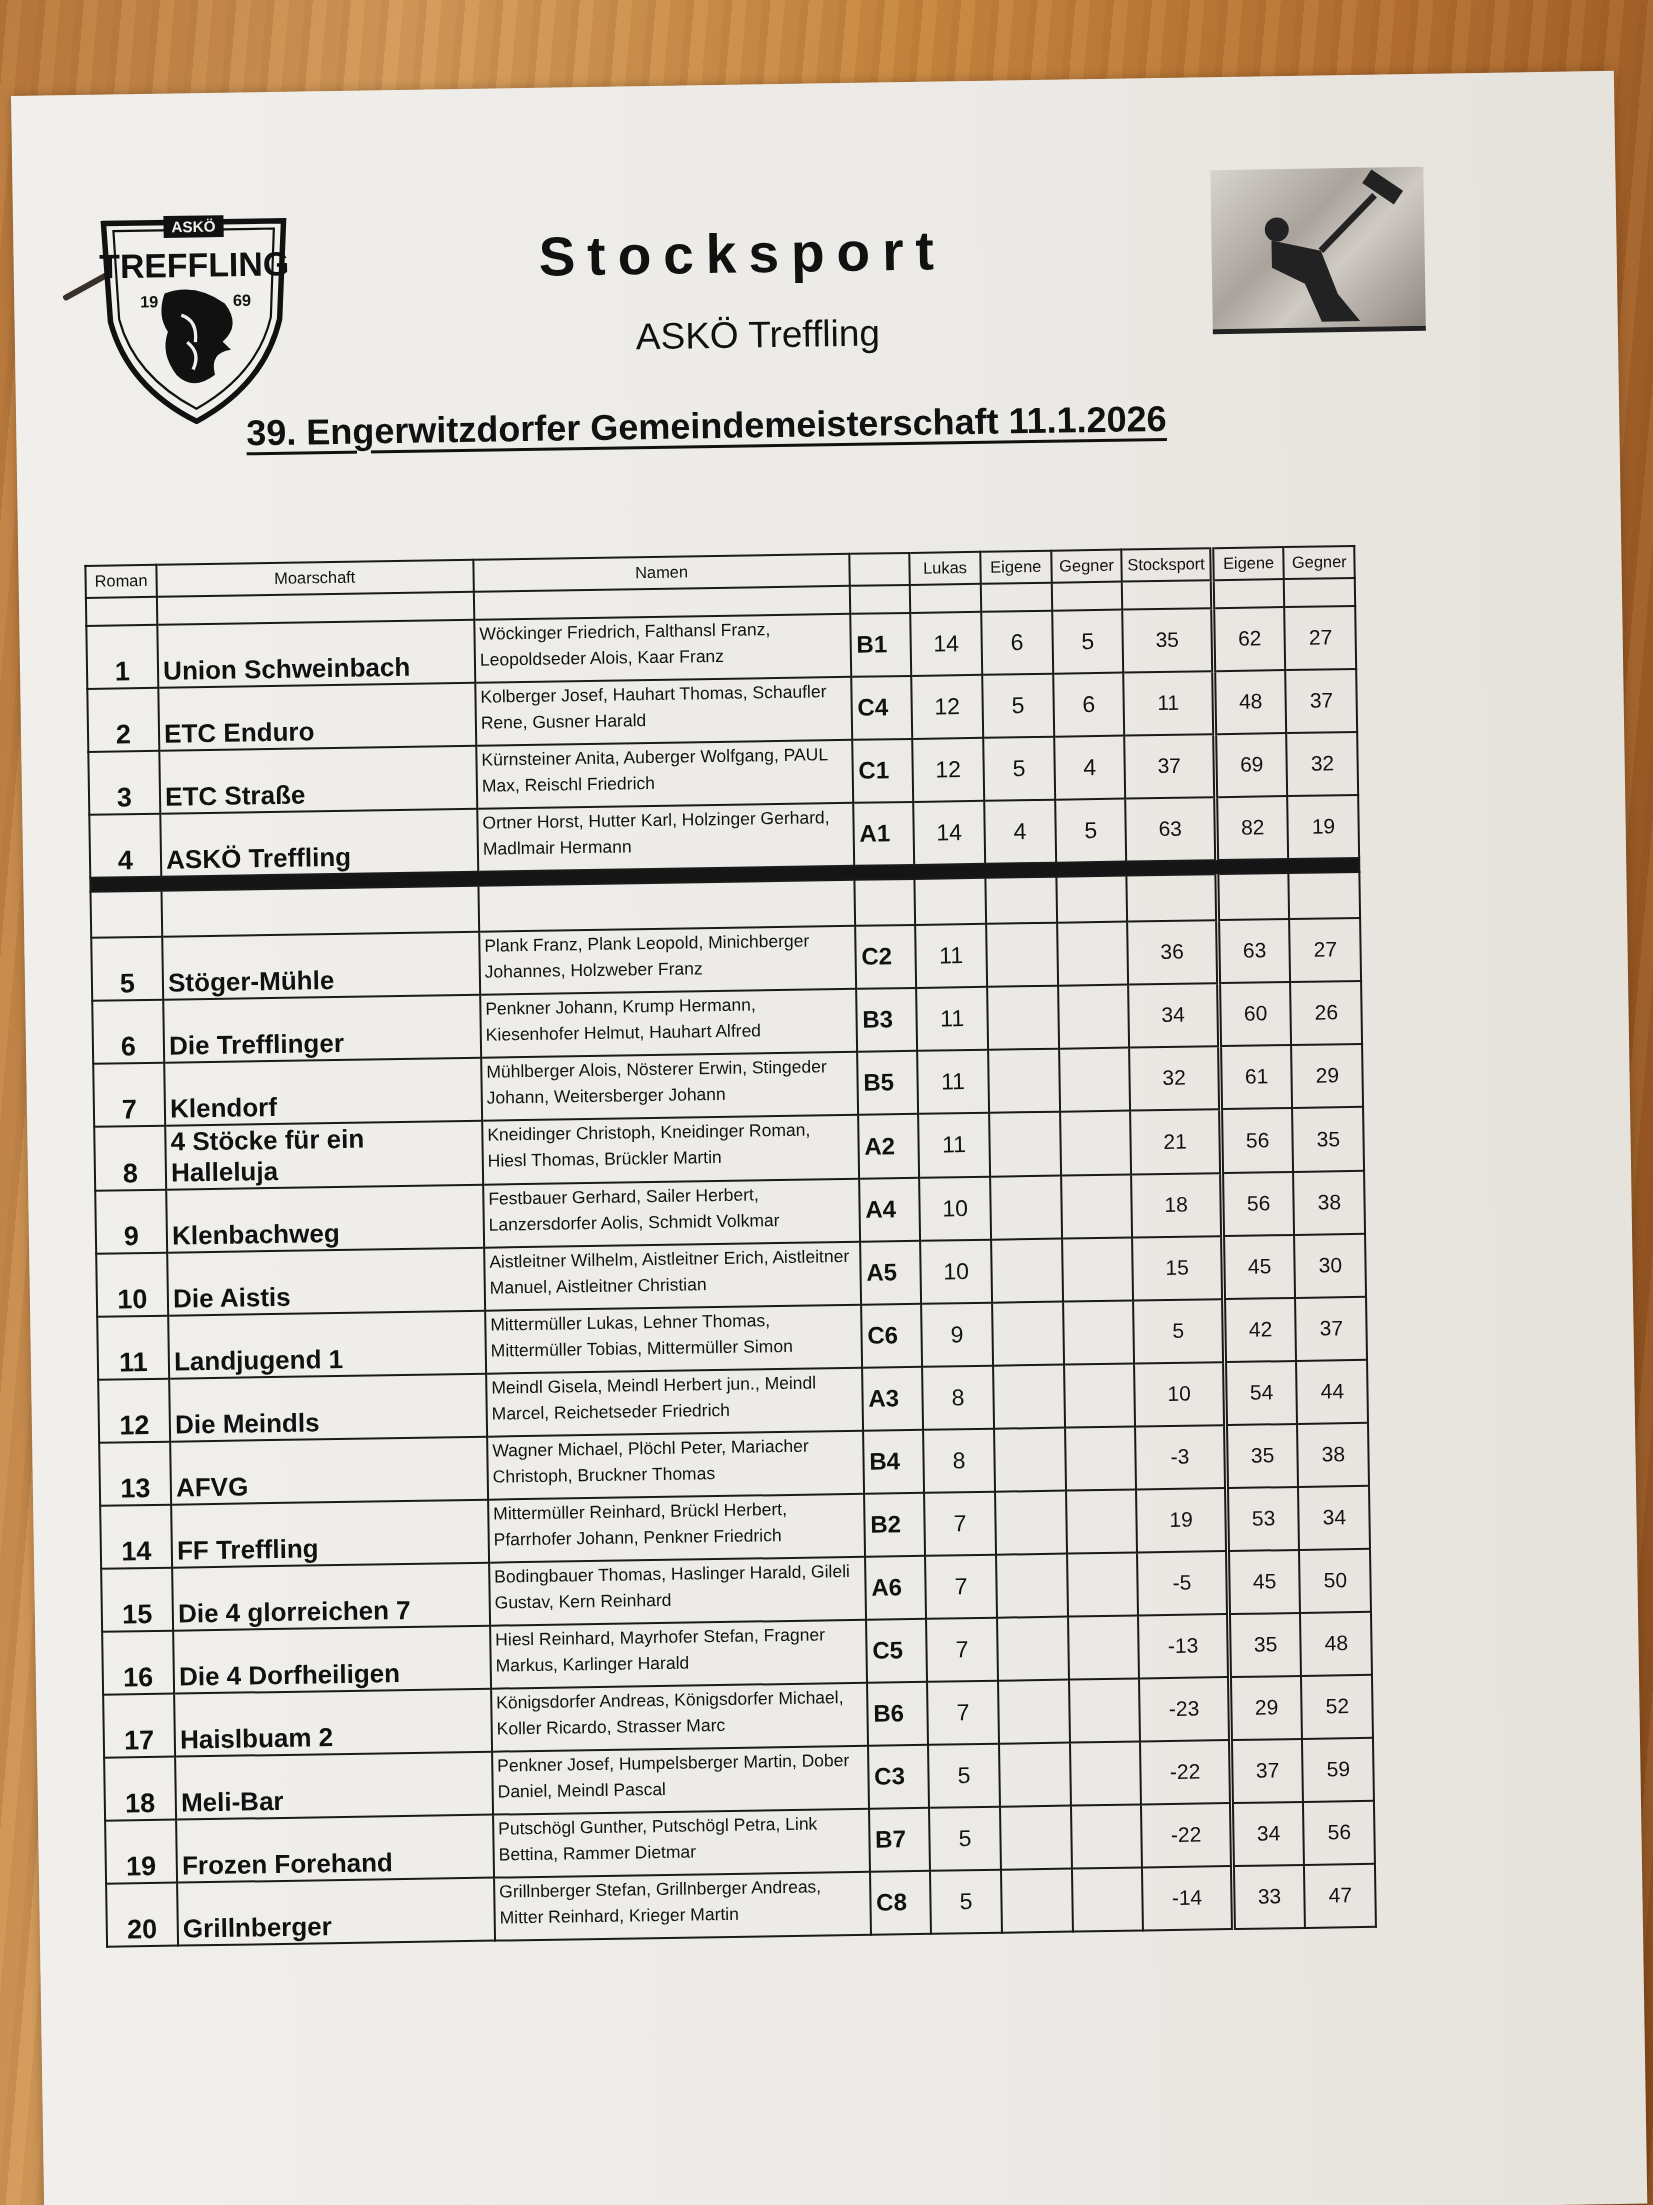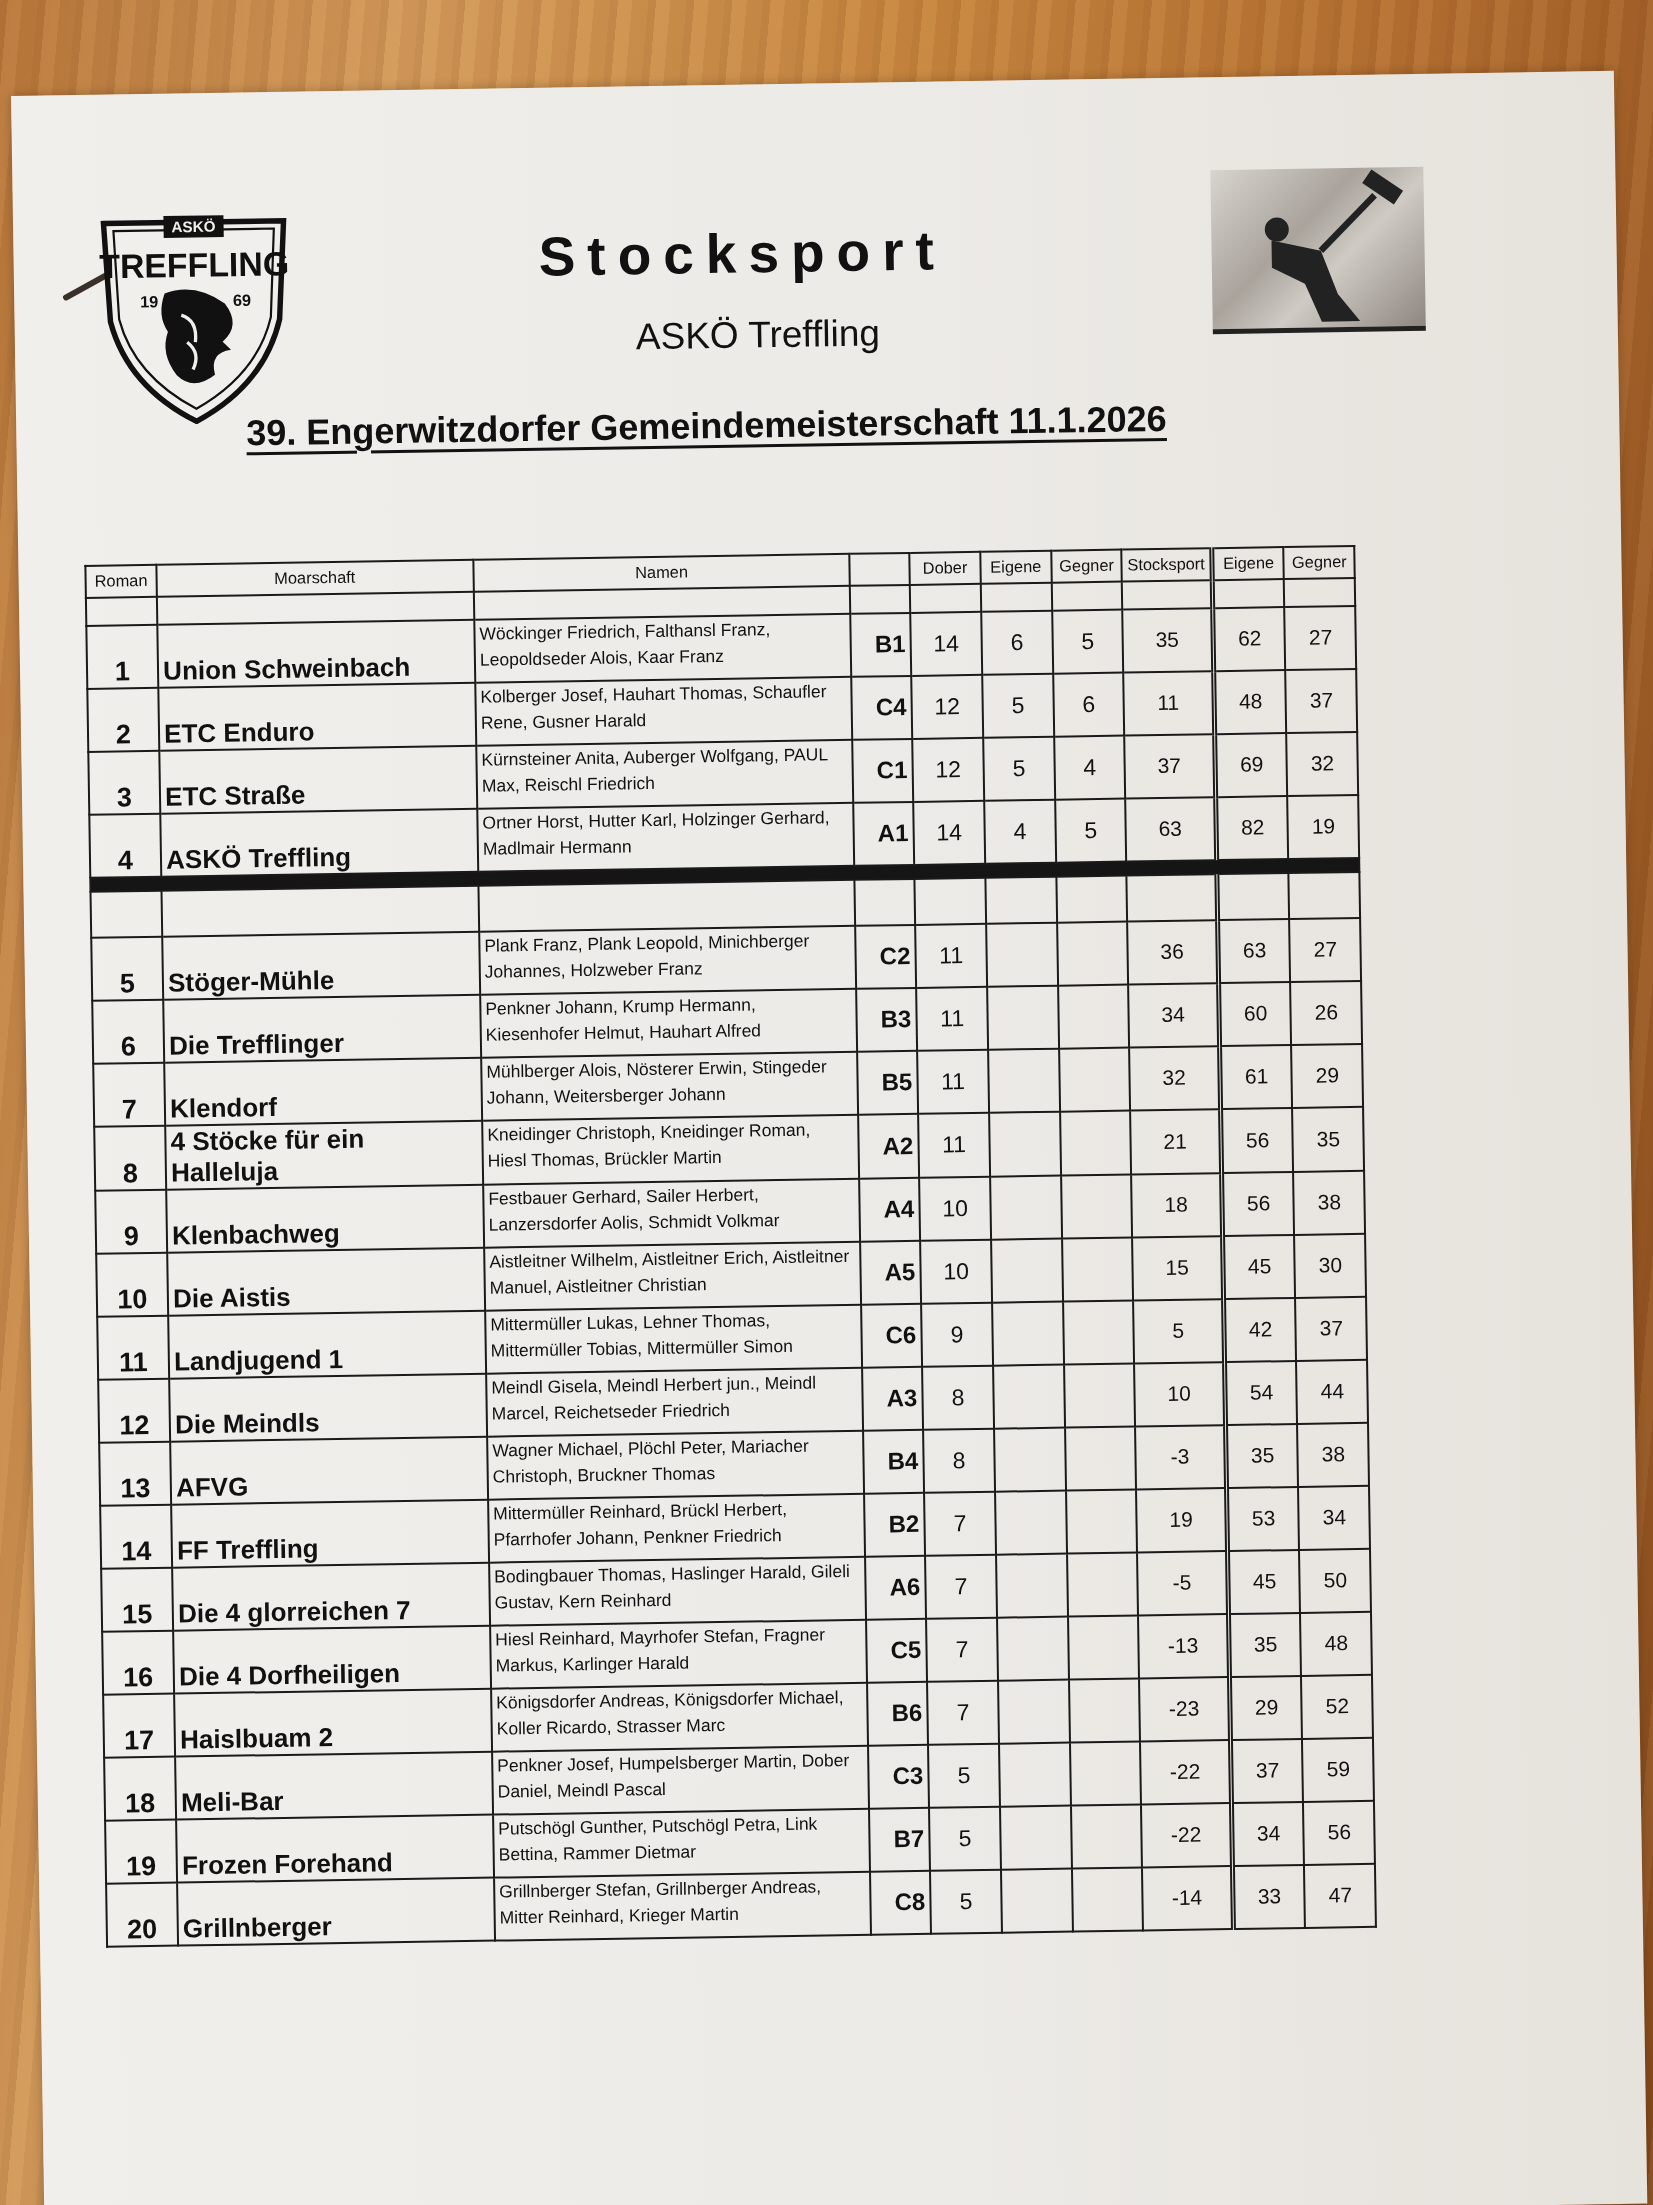--- a/index.html
+++ b/index.html
@@ -49,21 +49,21 @@
   }
   table.standings td, table.standings th {
     border:2.2px solid #1a1a1a; padding:0 4.4px;
   }
   th { font-weight:normal; font-size:16.4px; height:29.5px; }
   .spacer-row td { height:26px; }
   .row td { height:61px; }
   .rank { width:60px; text-align:center; font-size:27px; font-weight:bold; vertical-align:bottom; }
   .team { width:306px; font-size:26px; font-weight:bold; vertical-align:bottom; padding-bottom:2.2px; }
   .names { width:366px; font-size:17.5px; line-height:26px; vertical-align:top; }
-  .group { width:49px; text-align:right; font-size:24px; font-weight:bold; }
+  .group { width:49px; text-align:left; font-size:24px; font-weight:bold; }
   .num { width:60px; text-align:center; font-size:23px; }
   .stat { width:60px; text-align:center; font-size:21px; }
   .sep-row td { height:12px; background:#151515; }
   .double-left { border-left:5.5px double #1a1a1a !important; }
 </style>
 </head>
 <body>
 
 <div class="wood-grain"></div>
 
@@ -94,21 +94,21 @@
 
   <div class="event-title">39. Engerwitzdorfer Gemeindemeisterschaft  11.1.2026</div>
 
   <table class="standings">
     <thead>
       <tr>
         <th>Roman</th>
         <th>Moarschaft</th>
         <th>Namen</th>
         <th></th>
-        <th>Dober</th>
+        <th>Lukas</th>
         <th>Eigene</th>
         <th>Gegner</th>
         <th>Stocksport</th>
         <th class="double-left">Eigene</th>
         <th>Gegner</th>
       </tr>
       <tr class="spacer-row">
         <td></td>
           <td></td>
           <td></td>

